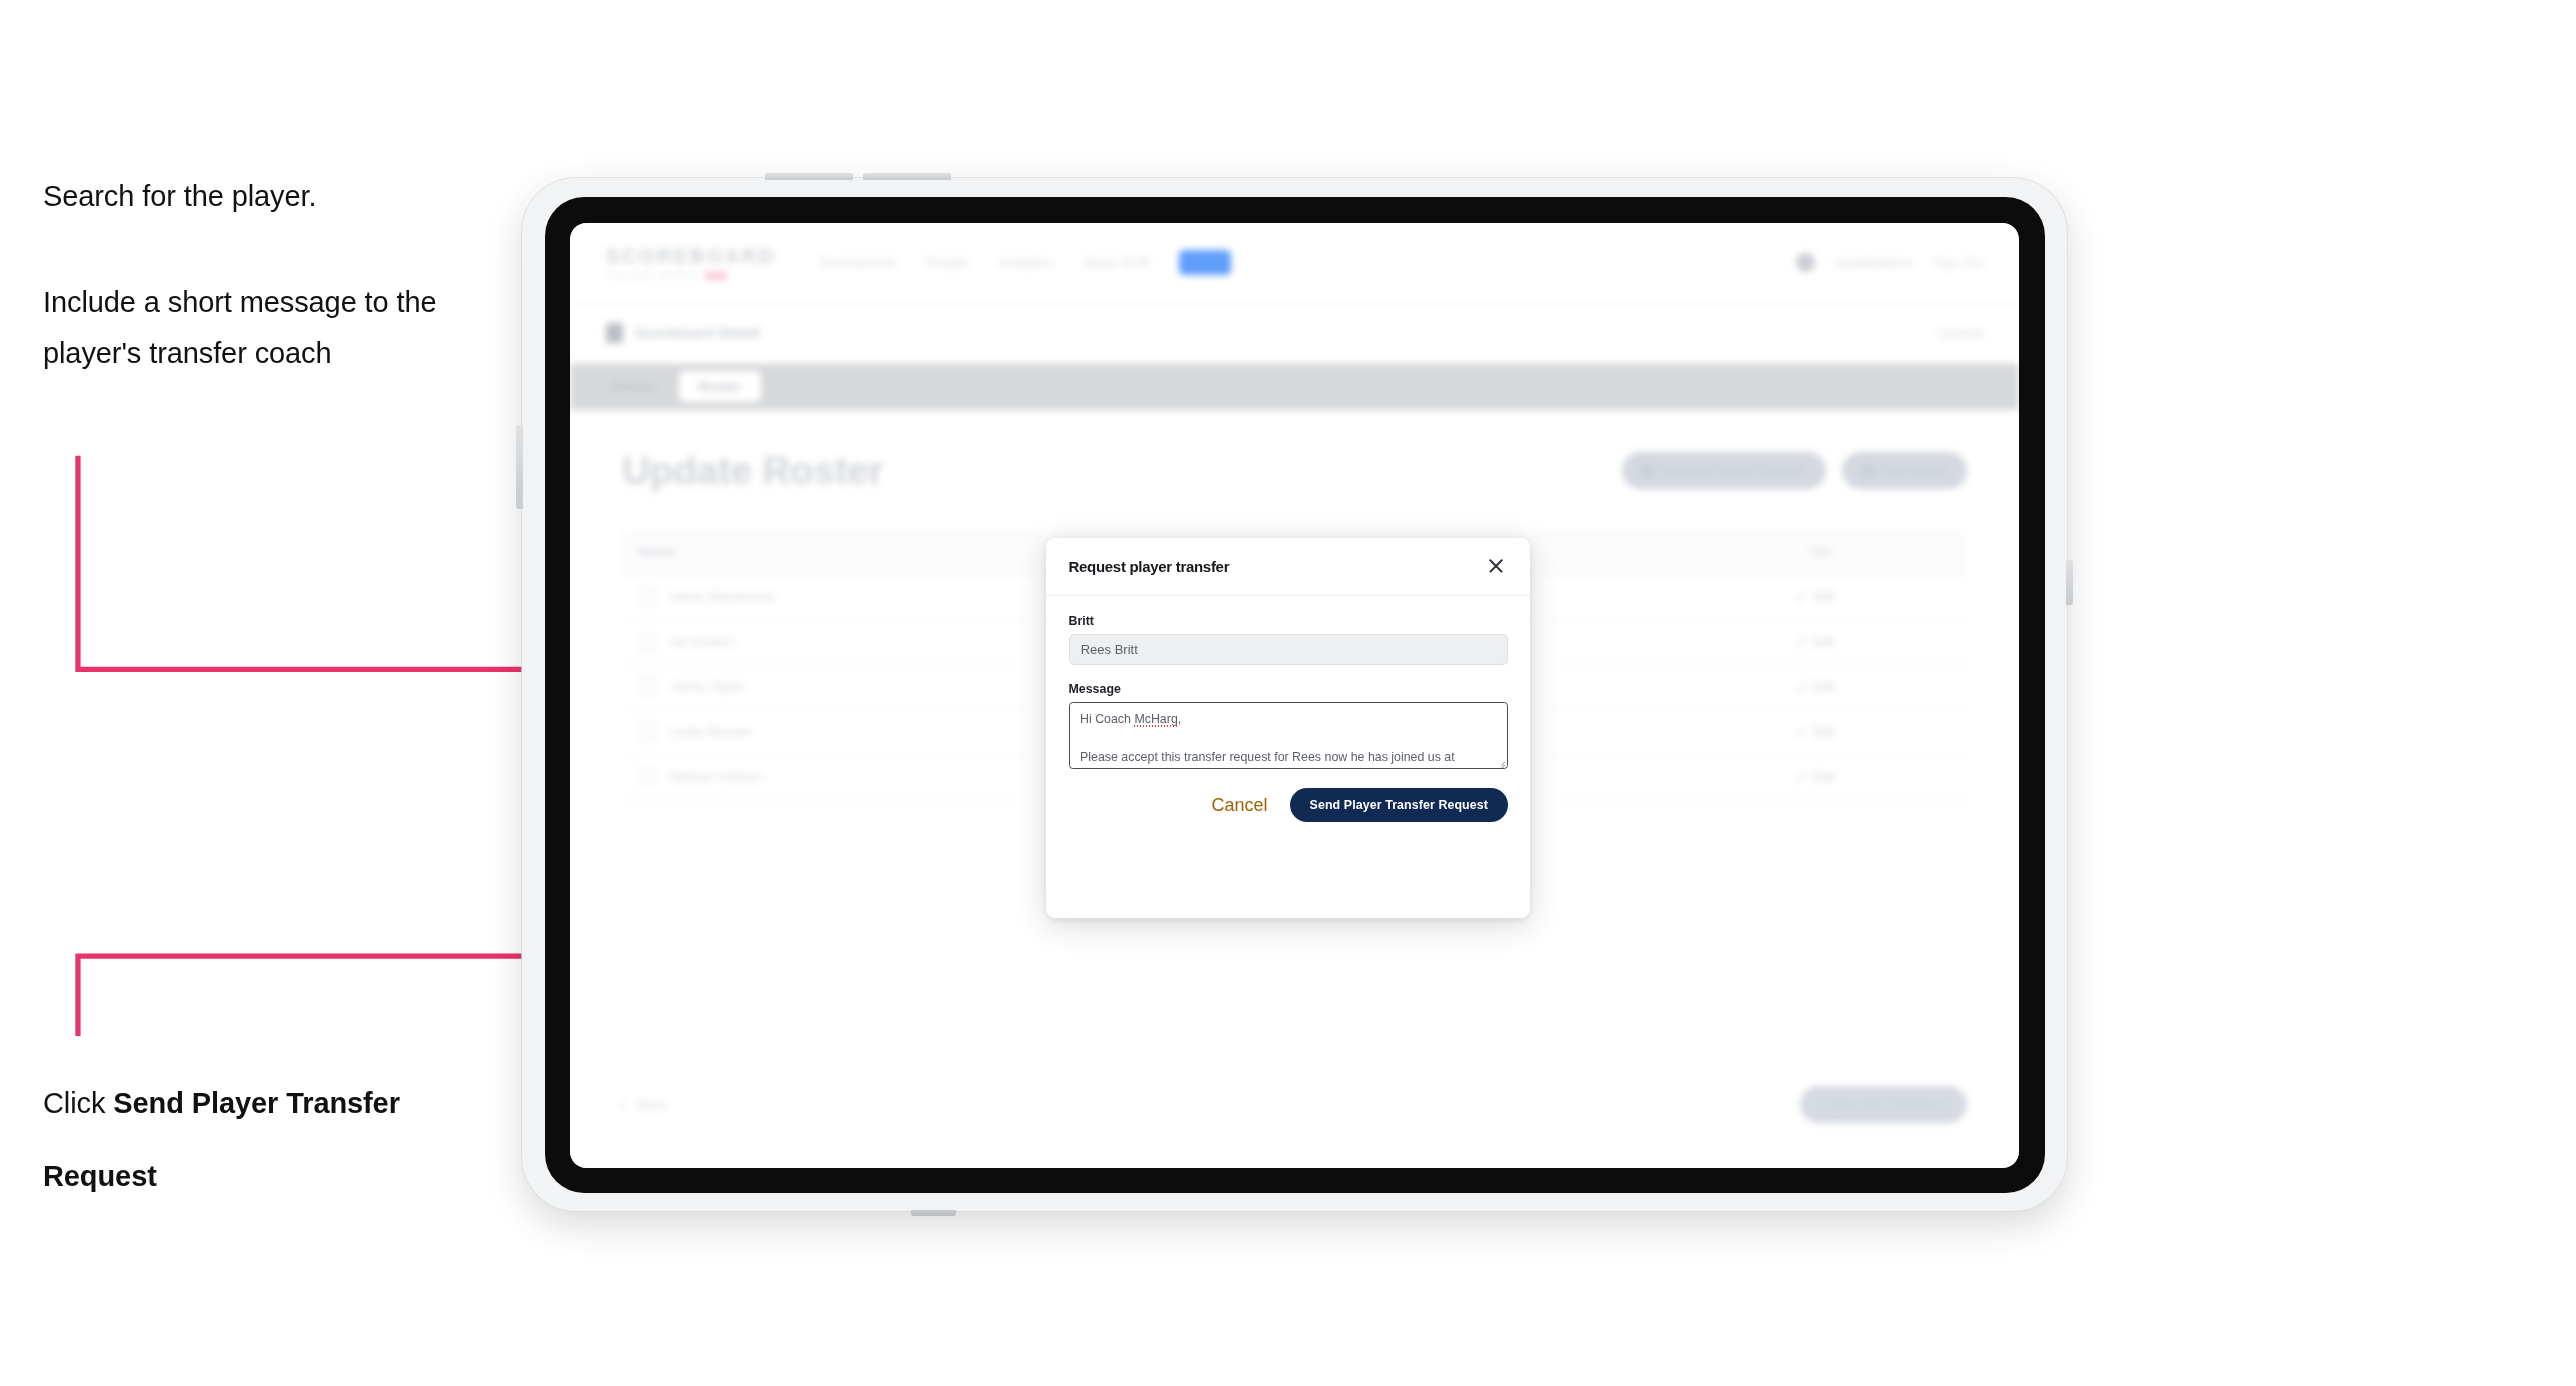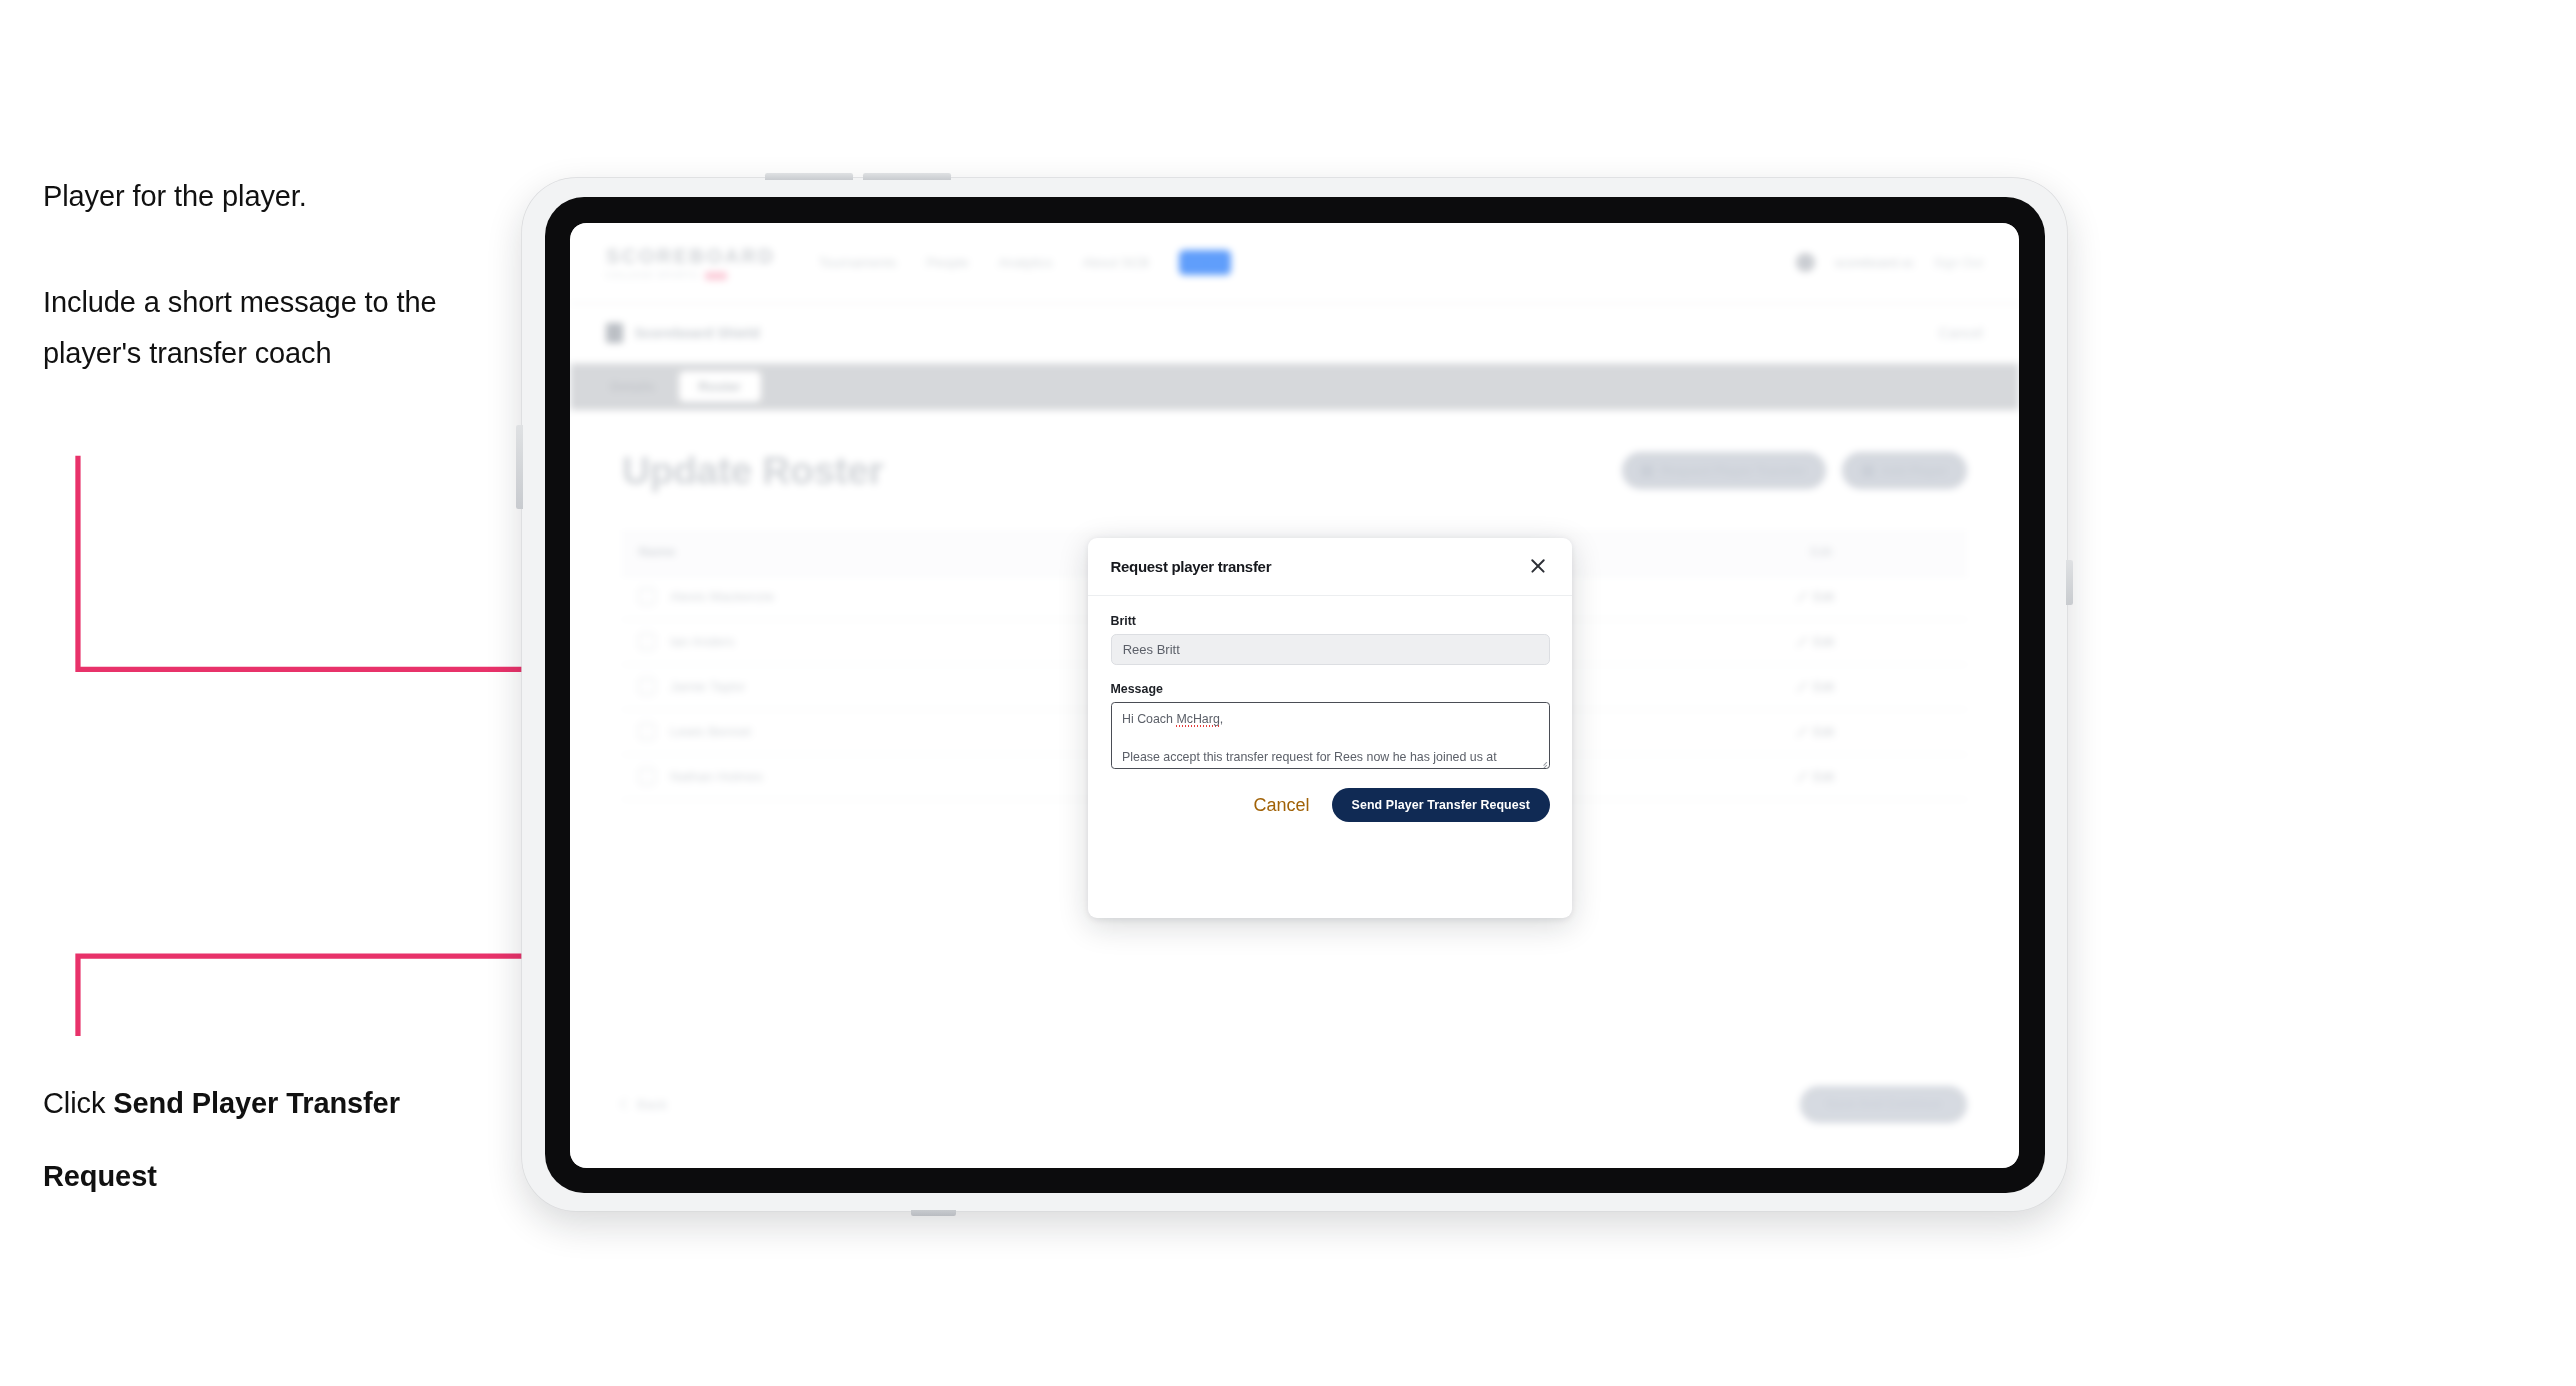--- a/index.html
+++ b/index.html
@@ -225,21 +225,21 @@
   .save-btn {
     margin-left: auto;
     background: #d5d9e0; color: #ccd1d9;
     border-radius: 748px; height: 37px; padding: 0 25.5px;
     display: flex; align-items: center; font-size: 12.7px; font-weight: 600;
   }
 
   
   #modal {
     position: absolute;
-    left: 518px; top: 315px;
+    left: 476px; top: 315px;
     width: 484px; height: 380px;
     background: #ffffff;
     border-radius: 9px;
     box-shadow: 0 7.5px 31px rgba(18,22,34,0.16), 0 1.5px 6px rgba(18,22,34,0.08);
     z-index: 20;
   }
   .modal-head {
     height: 58px;
     display: flex; align-items: center;
     padding: 0 22.5px;
@@ -340,21 +340,21 @@
     font-family: "Liberation Sans", sans-serif;
     cursor: pointer;
     letter-spacing: 0.1px;
   }
 </style>
 </head>
 <body>
 
 <div id="stage">
 
-  <div class="annot" id="annot-search">Player for the player.</div>
+  <div class="annot" id="annot-search">Search for the player.</div>
 
   <div class="annot" id="annot-message">Include a short message to the player's transfer coach</div>
 
   <div class="annot" id="annot-click">
     <span>Click </span><b>Send Player Transfer Request</b>
   </div>
 
   <svg id="arrows" viewBox="0 0 3440 1851" xmlns="http://www.w3.org/2000/svg">
     <g fill="none" stroke="#e8326a" stroke-width="7" stroke-linecap="square" stroke-linejoin="miter">
 

